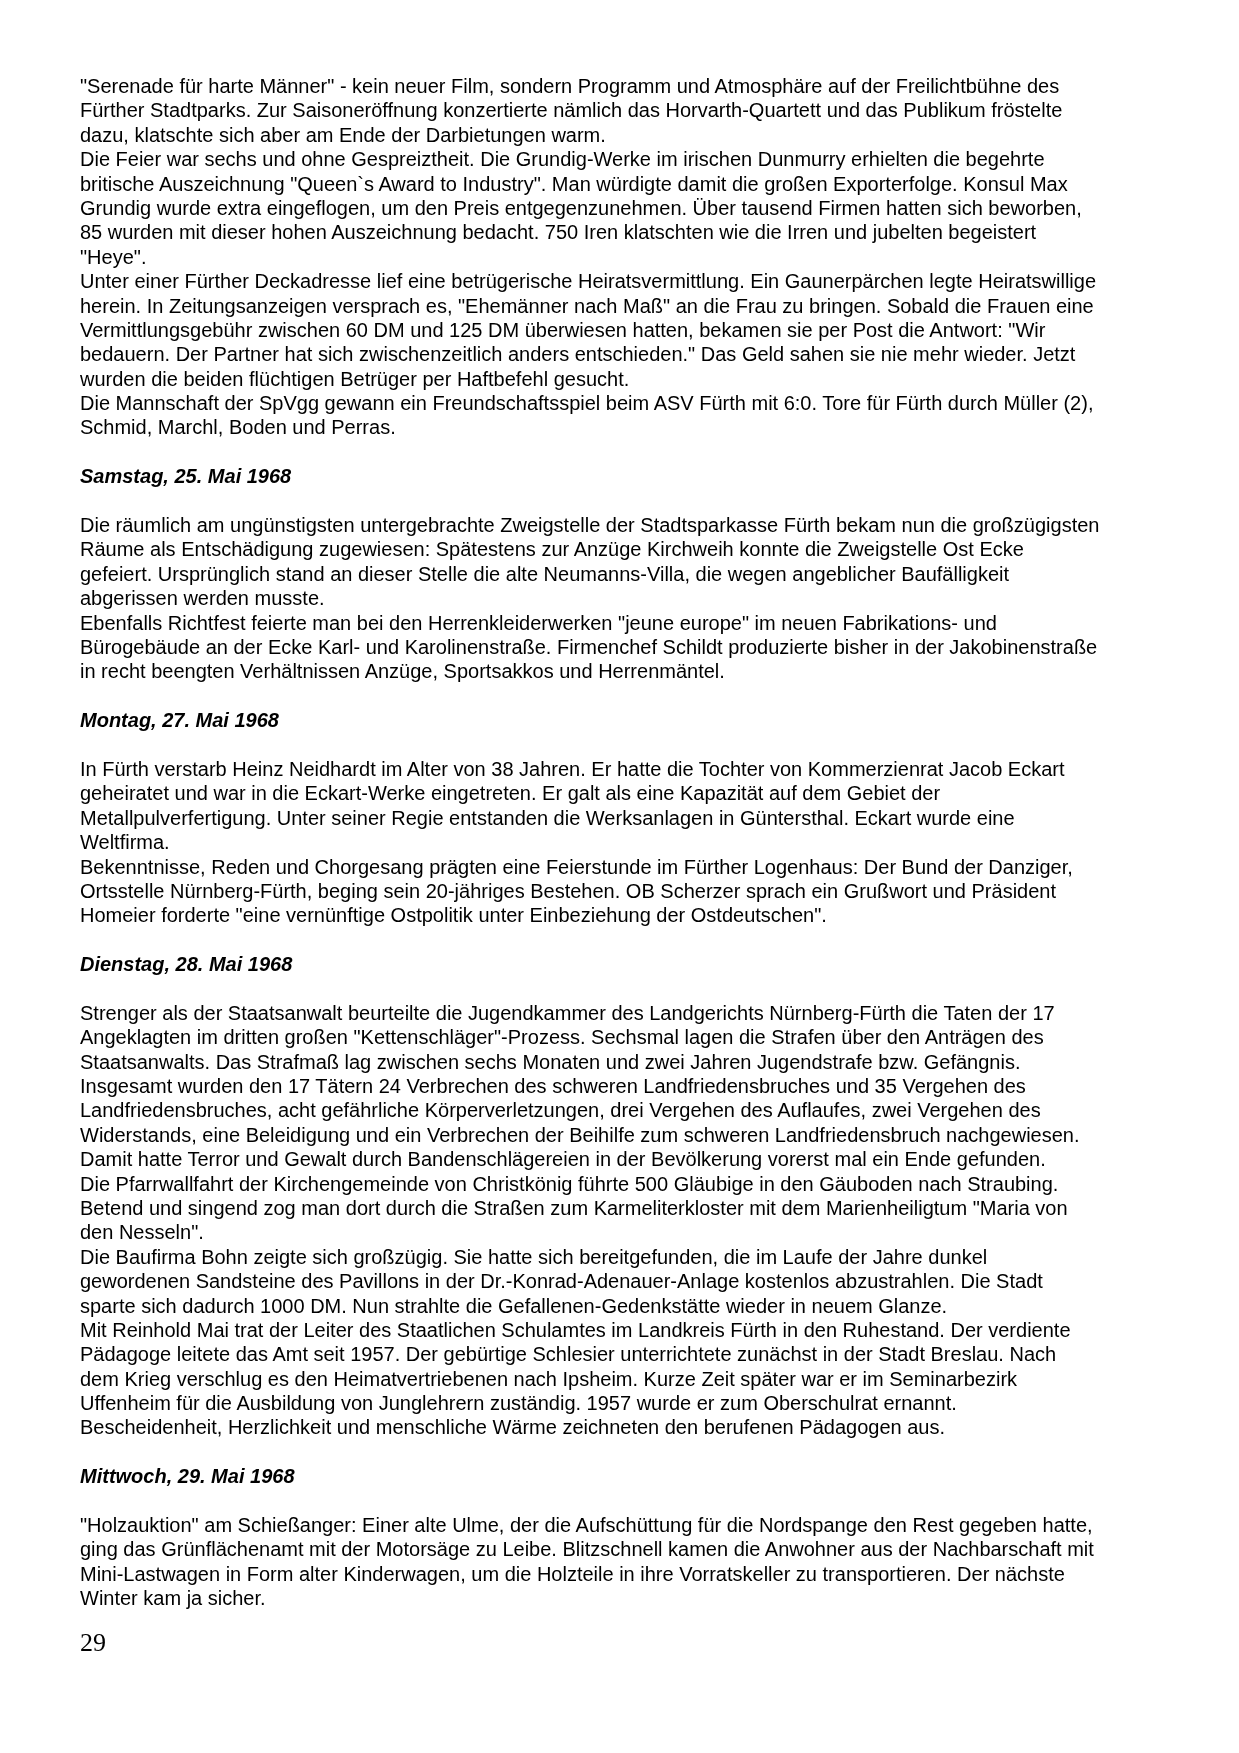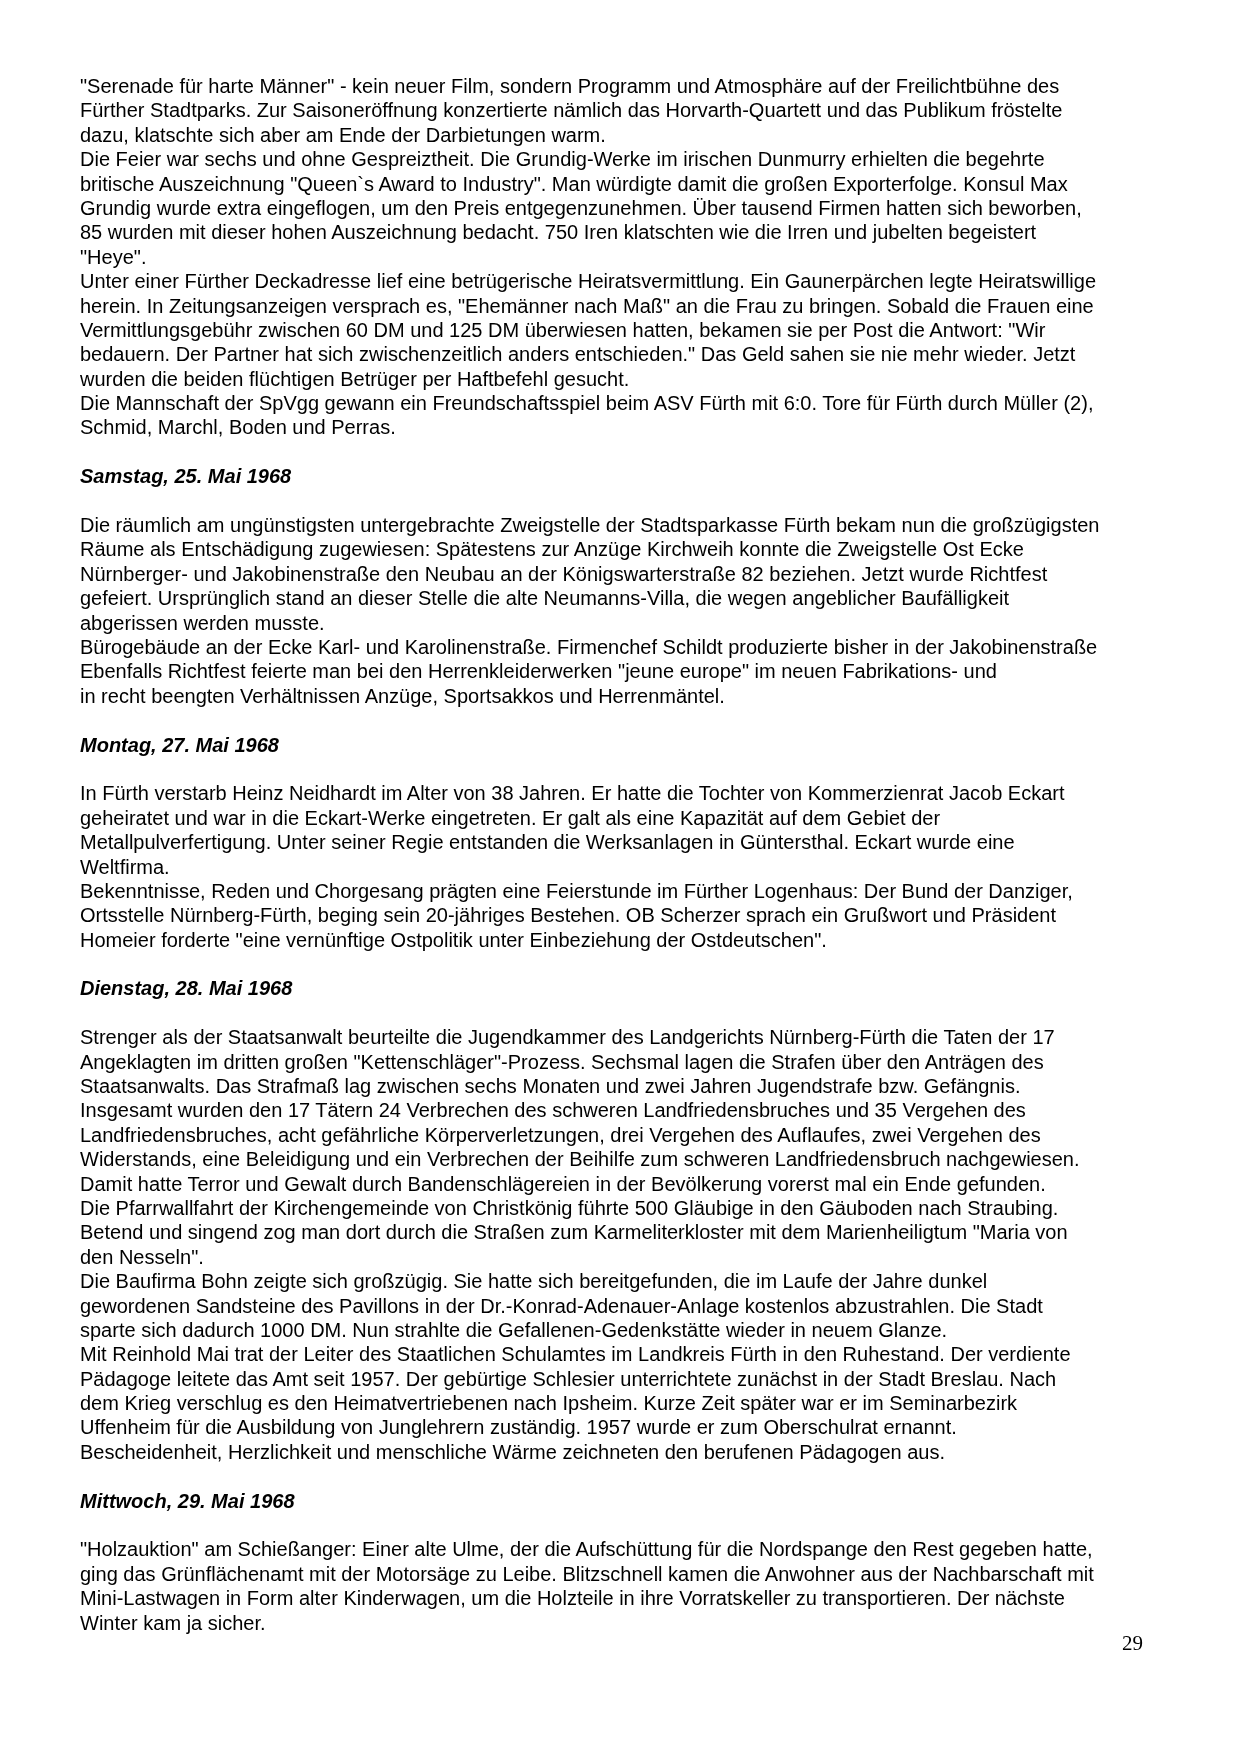--- a/index.html
+++ b/index.html
@@ -25,23 +25,23 @@
     white-space: nowrap;
     color: #000000;
   }
   .line.blank { height: 24.4px; }
   .line.heading { font-weight: bold; font-style: italic; }
   .page-number {
     position: absolute;
     top: 1630px;
     left: 80px;
     width: 1063px;
-    text-align: right;
+    text-align: left;
     font-family: "Liberation Serif", serif;
-    font-size: 21px;
+    font-size: 26px;
     line-height: 26px;
     color: #000000;
   }
 </style>
 </head>
 <body>
 
 <div class="page">
   <div class="content" id="content">
       <div class="line">"Serenade für harte Männer" - kein neuer Film, sondern Programm und Atmosphäre auf der Freilichtbühne des</div>
@@ -57,25 +57,24 @@
       <div class="line">Vermittlungsgebühr zwischen 60 DM und 125 DM überwiesen hatten, bekamen sie per Post die Antwort: "Wir</div>
       <div class="line">bedauern. Der Partner hat sich zwischenzeitlich anders entschieden." Das Geld sahen sie nie mehr wieder. Jetzt</div>
       <div class="line">wurden die beiden flüchtigen Betrüger per Haftbefehl gesucht.</div>
       <div class="line">Die Mannschaft der SpVgg gewann ein Freundschaftsspiel beim ASV Fürth mit 6:0. Tore für Fürth durch Müller (2),</div>
       <div class="line">Schmid, Marchl, Boden und Perras.</div>
       <div class="line blank">&nbsp;</div>
       <div class="line heading">Samstag, 25. Mai 1968</div>
       <div class="line blank">&nbsp;</div>
       <div class="line">Die räumlich am ungünstigsten untergebrachte Zweigstelle der Stadtsparkasse Fürth bekam nun die großzügigsten</div>
       <div class="line">Räume als Entschädigung zugewiesen: Spätestens zur Anzüge Kirchweih konnte die Zweigstelle Ost Ecke</div>
-      <div class="line">Nürnberger- und Jakobinenstraße den Neubau an der Königswarterstraße 82 beziehen. Jetzt wurde Richtfest</div>
       <div class="line">gefeiert. Ursprünglich stand an dieser Stelle die alte Neumanns-Villa, die wegen angeblicher Baufälligkeit</div>
       <div class="line">abgerissen werden musste.</div>
+      <div class="line">Ebenfalls Richtfest feierte man bei den Herrenkleiderwerken "jeune europe" im neuen Fabrikations- und</div>
       <div class="line">Bürogebäude an der Ecke Karl- und Karolinenstraße. Firmenchef Schildt produzierte bisher in der Jakobinenstraße</div>
-      <div class="line">Ebenfalls Richtfest feierte man bei den Herrenkleiderwerken "jeune europe" im neuen Fabrikations- und</div>
       <div class="line">in recht beengten Verhältnissen Anzüge, Sportsakkos und Herrenmäntel.</div>
       <div class="line blank">&nbsp;</div>
       <div class="line heading">Montag, 27. Mai 1968</div>
       <div class="line blank">&nbsp;</div>
       <div class="line">In Fürth verstarb Heinz Neidhardt im Alter von 38 Jahren. Er hatte die Tochter von Kommerzienrat Jacob Eckart</div>
       <div class="line">geheiratet und war in die Eckart-Werke eingetreten. Er galt als eine Kapazität auf dem Gebiet der</div>
       <div class="line">Metallpulverfertigung. Unter seiner Regie entstanden die Werksanlagen in Güntersthal. Eckart wurde eine</div>
       <div class="line">Weltfirma.</div>
       <div class="line">Bekenntnisse, Reden und Chorgesang prägten eine Feierstunde im Fürther Logenhaus: Der Bund der Danziger,</div>
       <div class="line">Ortsstelle Nürnberg-Fürth, beging sein 20-jähriges Bestehen. OB Scherzer sprach ein Grußwort und Präsident</div>

